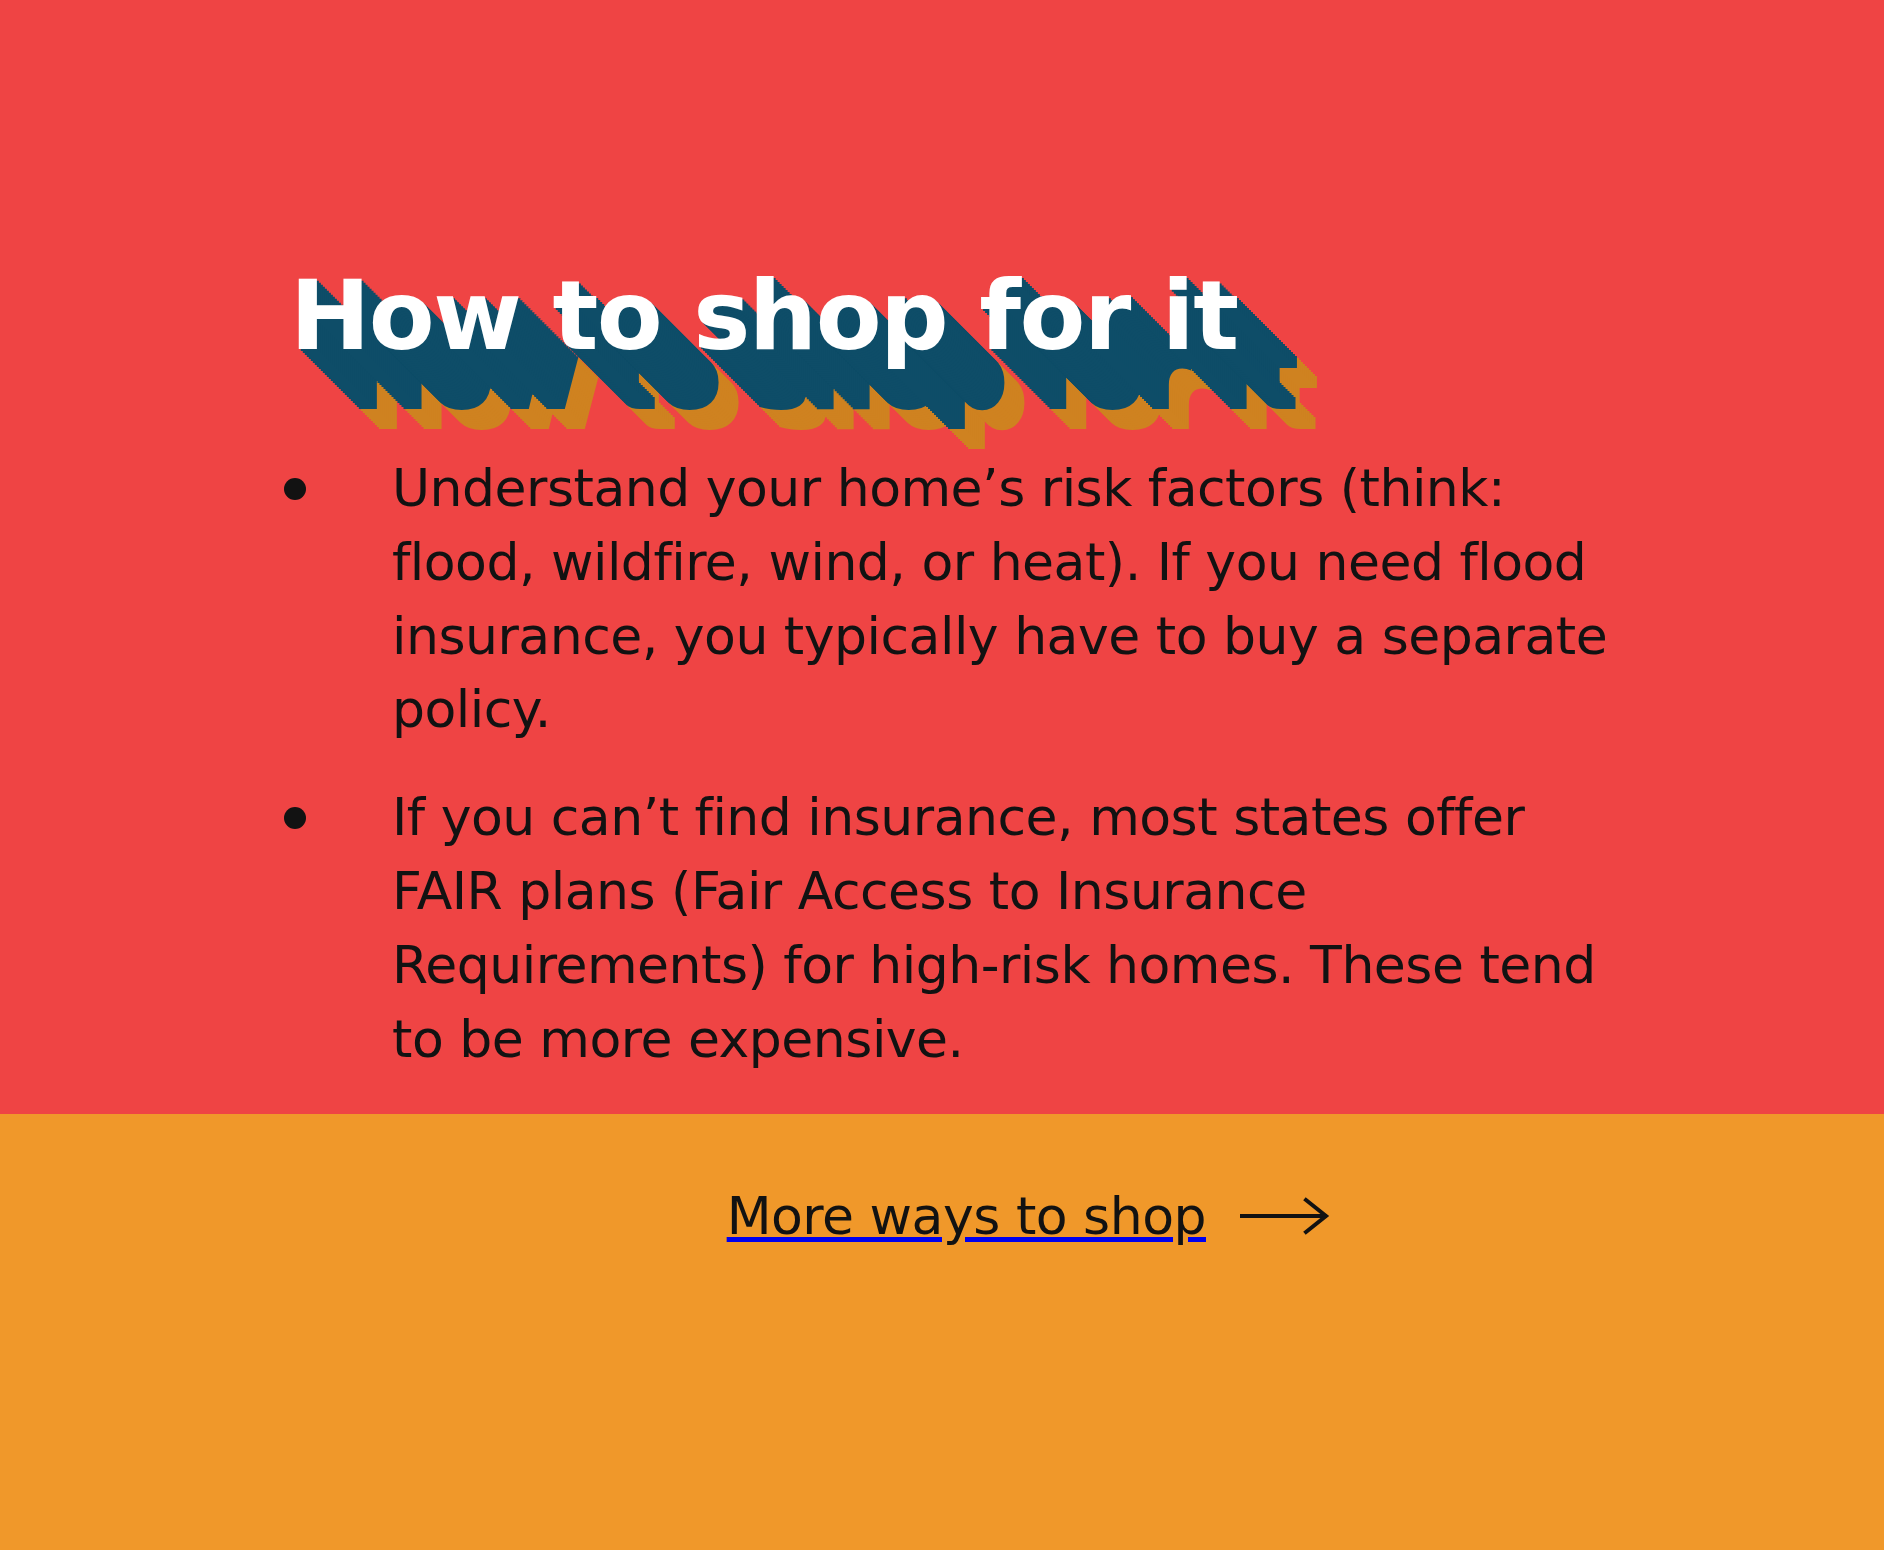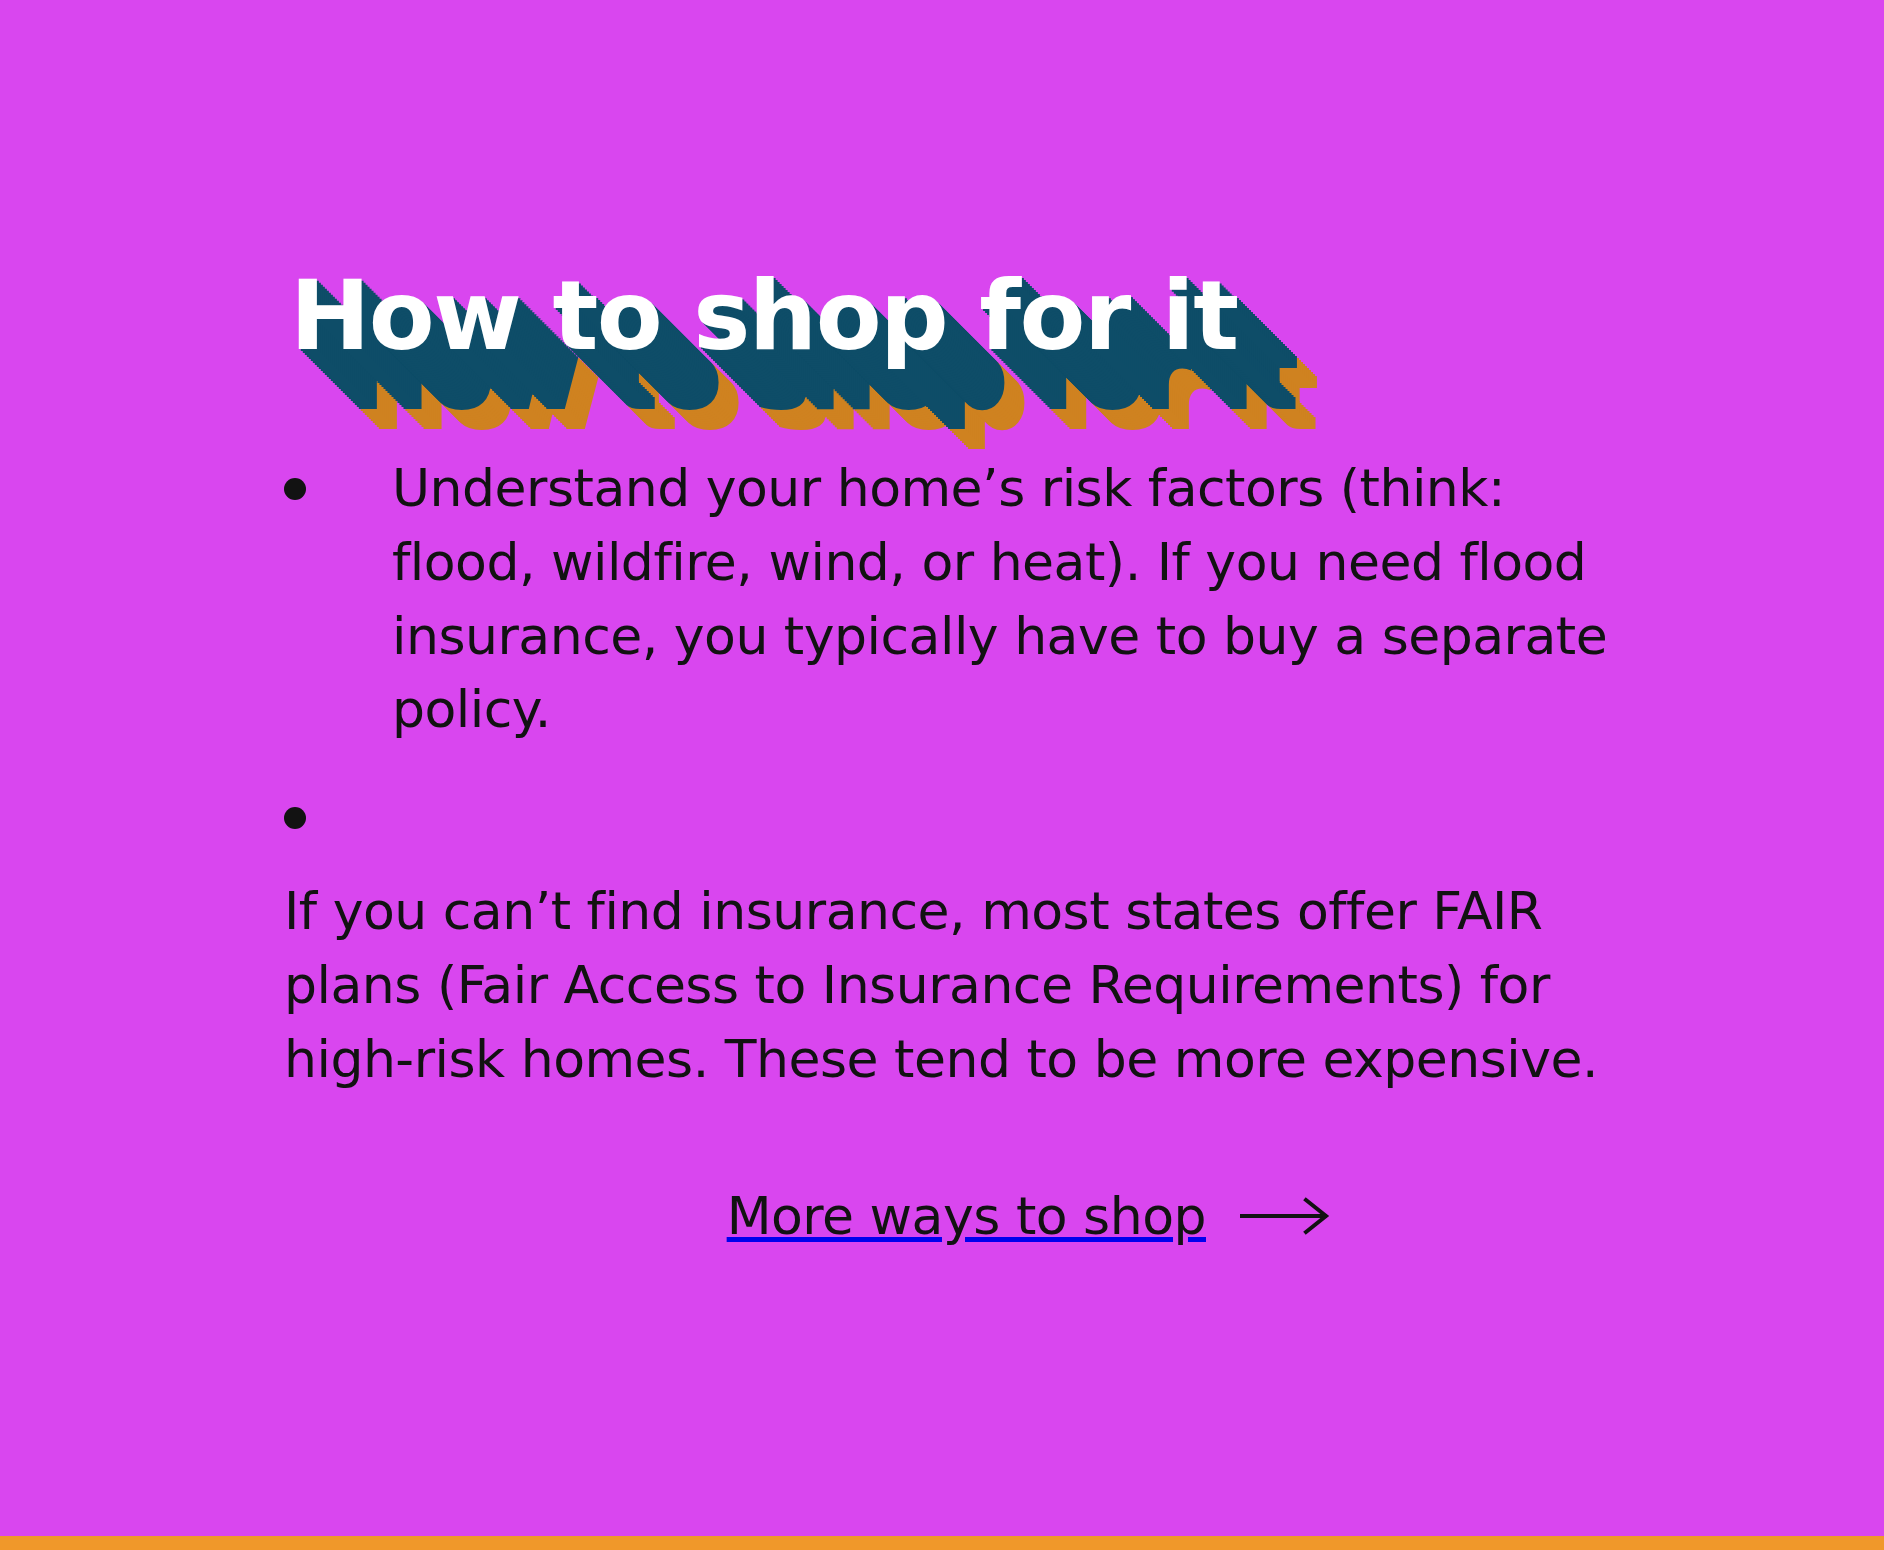--- a/index.html
+++ b/index.html
@@ -10,22 +10,22 @@
     width: 1884px;
     height: 1550px;
     background: #F0982A;
     font-family: "Liberation Sans", sans-serif;
     overflow: hidden;
   }
 
   .card {
     position: relative;
     width: 1884px;
-    height: 1536px;
-    background: #d946ef;
+    height: 1114px;
+    background: #ef4444;
     box-sizing: border-box;
   }
 
   
   .heading-wrap {
     position: absolute;
     left: 290px;
     top: 268px;
     width: 1300px;
     height: 130px;
@@ -94,21 +94,21 @@
     margin: 0;
     padding: 0;
     list-style: none;
   }
   .bullet-item {
     display: flex;
     align-items: flex-start;
     margin: 0 0 34px 0;
     gap: 46px;
   }
-  .bullet-item:last-child { margin-bottom: 0; flex-direction: column; }
+  .bullet-item:last-child { margin-bottom: 0; }
 
   .bullet-dot {
     flex: 0 0 auto;
     width: 22px;
     height: 22px;
     border-radius: 50%;
     background: #121212;
     margin-top: 26px;
     margin-right: 40px;
   }

